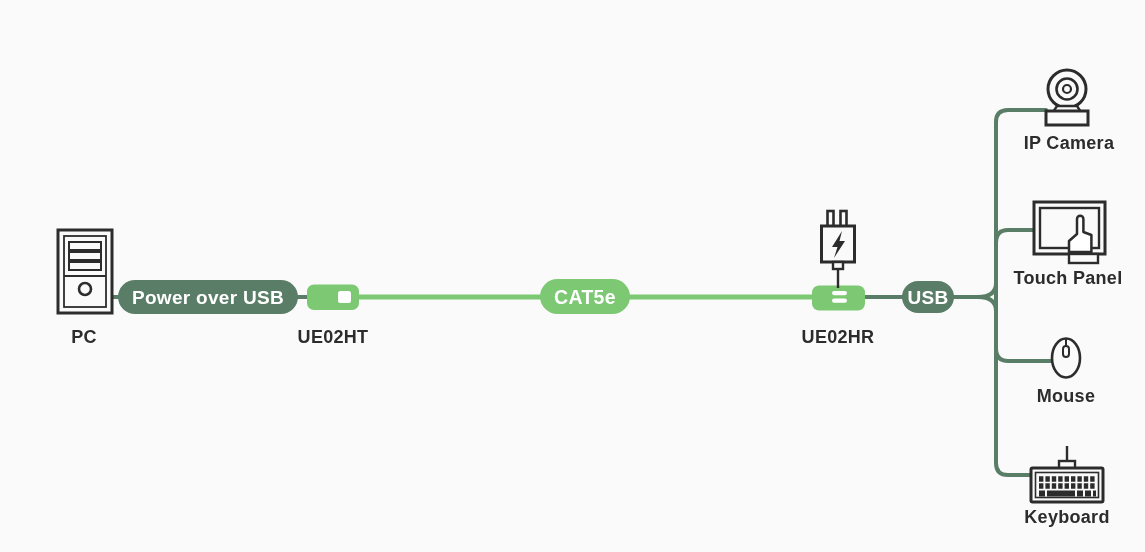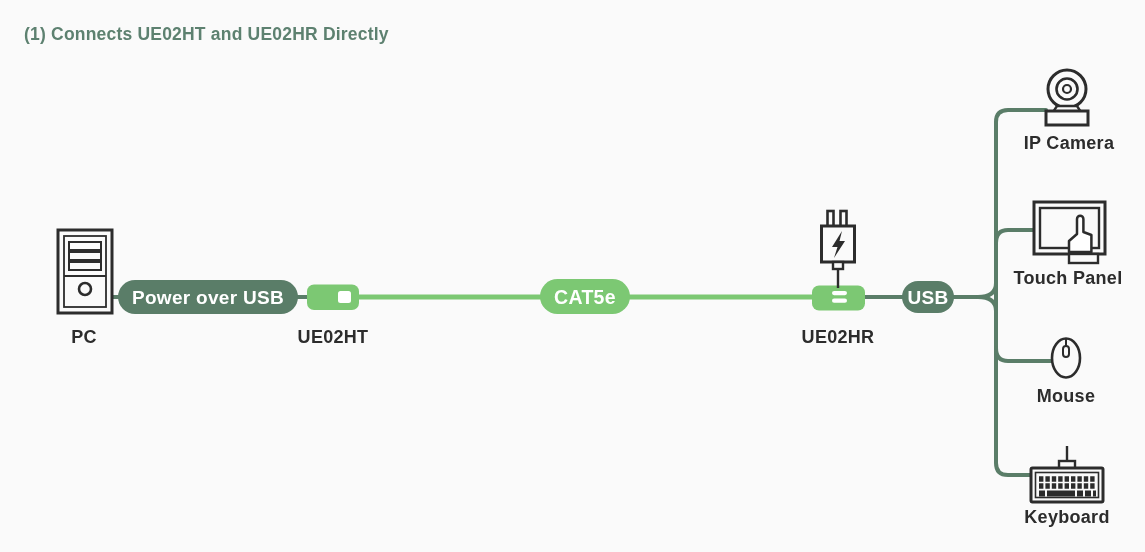--- a/index.html
+++ b/index.html
@@ -25,21 +25,20 @@
     font-family:"Liberation Sans", sans-serif;
     font-weight:700;letter-spacing:.3px;
     fill:#ffffff;
   }
 </style>
 </head>
 <body>
 
 <div class="stage">
 
-  <div class="title">(1) Connects UE02HT and UE02HR Directly</div>
 
   <svg width="1145" height="552" viewBox="0 0 1145 552">
 
     <g fill="none" stroke="#5a7d68" stroke-width="4" stroke-linecap="round" stroke-linejoin="round">
 
       <path d="M106,297 H119"></path>
       <path d="M297,297 H309"></path>
 
       <path d="M864,297 H903"></path>
       <path d="M953,297 H978"></path>

